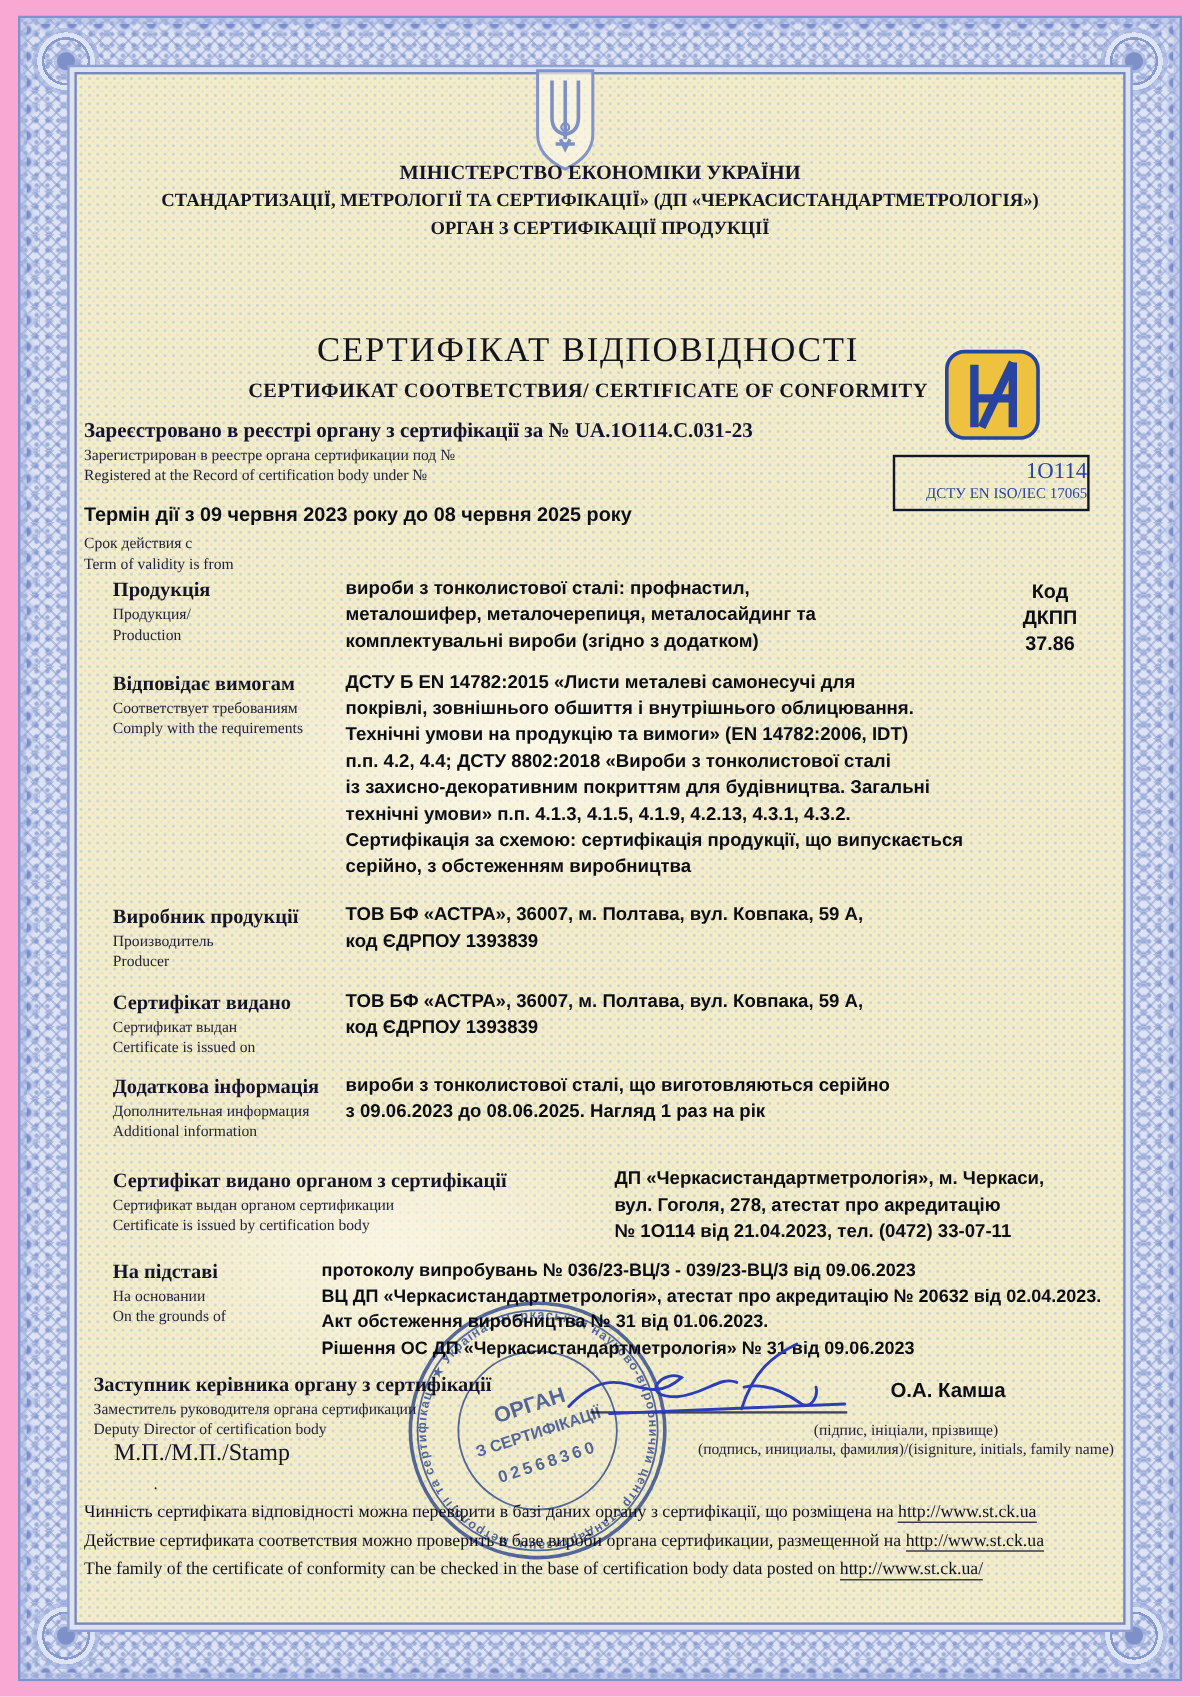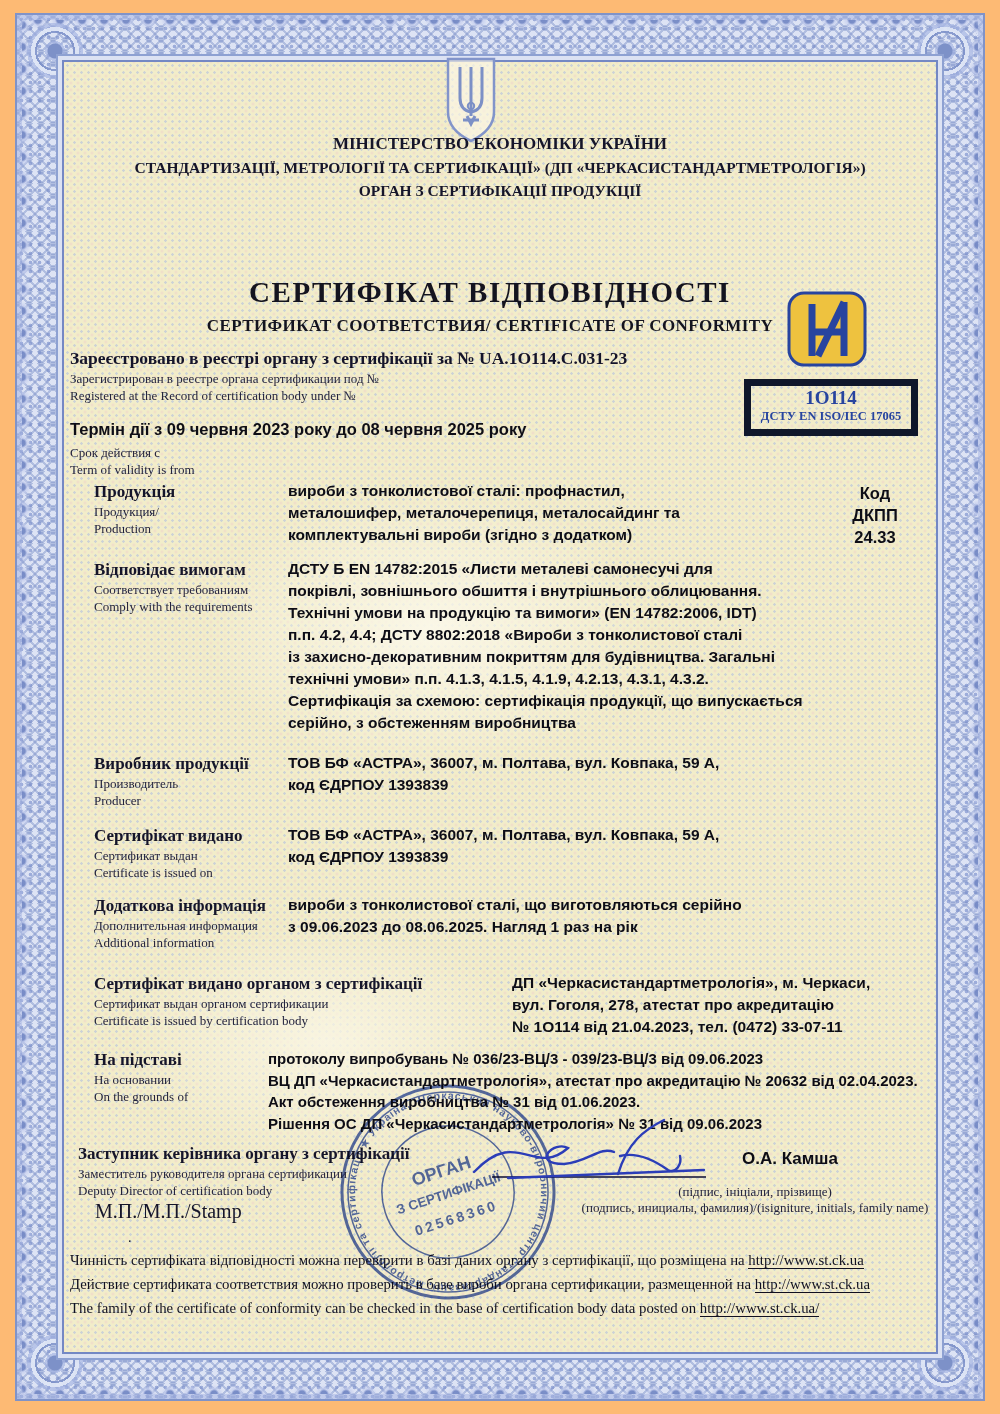--- a/index.html
+++ b/index.html
@@ -1,16 +1,16 @@
 <!DOCTYPE html>
 <html><head>
 <meta charset="utf-8">
 <style>
   html,body{margin:0;padding:0;background:#ffffff;}
-  .page{position:relative;width:1000px;height:1414px;background:#fdba74;overflow:hidden;
+  .page{position:relative;width:1000px;height:1414px;background:#f9a8d4;overflow:hidden;
         font-family:"Liberation Serif",serif;}
   
   .frame{position:absolute;left:15px;top:13px;right:15px;bottom:13px;
     background-color:#dde3f4;
     background-image:
       repeating-linear-gradient(45deg, rgba(124,144,200,.45) 0 2px, transparent 2px 7px),
       repeating-linear-gradient(-45deg, rgba(124,144,200,.45) 0 2px, transparent 2px 7px),
       radial-gradient(circle, rgba(136,154,210,.75) 1.4px, transparent 2.2px);
     background-size:12px 12px,12px 12px,9px 9px;
     border:2px solid #8093c8;
@@ -41,40 +41,40 @@
     background-size:auto,auto,7px 7px,7px 7px;
     background-position:0 0,0 0,0 0,3.5px 3.5px;
     border:2px solid #7488c4;
     box-shadow:0 0 0 4px #dce2f3, 0 0 0 6px #8ea1d2;}
   
   .abs{position:absolute;}
   .hdr{left:70px;top:134px;width:860px;text-align:center;color:#15152a;font-weight:bold;}
   .hdr-l1{font-size:17px;margin-bottom:5px;}
   .hdr-l2{font-size:15.5px;margin-bottom:5px;}
   .title-blk{left:70px;top:276px;width:840px;text-align:center;color:#14141f;}
-  .title-main{font-weight:bold;font-size:29px;letter-spacing:1.5px;}
+  .title-main{font-weight:normal;font-size:29px;letter-spacing:1.5px;}
   .title-sub{font-weight:bold;font-size:17px;margin-top:7px;letter-spacing:.4px;}
   .reg{left:70px;top:348px;color:#14142a;}
   .reg-main{font-weight:bold;font-size:17.5px;}
   .sub{font-size:13px;line-height:15px;color:#23233d;margin-top:2px;}
   .validity{left:70px;top:420px;}
   .validity-main{font-family:"Liberation Sans",sans-serif;font-weight:bold;font-size:16.5px;color:#0e0e16;}
   .sec{position:absolute;left:78px;width:852px;}
   .lbl-main{font-weight:bold;font-size:17px;color:#15152a;}
   .val{position:absolute;left:210px;top:0;font-family:"Liberation Sans",sans-serif;font-weight:bold;
        font-size:15.5px;line-height:22px;color:#0d0d16;white-space:pre-line;width:640px;}
   .lblcol{position:absolute;left:16px;top:2px;}
   #sec-production{top:480px;} #sec-comply{top:558px;} #sec-producer{top:752px;}
   #sec-issued-to{top:824px;} #sec-additional{top:894px;} #sec-issued-by{top:972px;} #sec-grounds{top:1048px;}
   #sec-issued-by .val{left:434px;width:420px;}
   #sec-grounds .val{left:190px;width:672px;font-size:15px;line-height:21.5px;}
   .codecol{position:absolute;left:742px;top:2px;width:110px;text-align:center;
      font-family:"Liberation Sans",sans-serif;font-weight:bold;font-size:16.5px;line-height:22px;color:#0d0d16;}
-  .naau-box{left:744px;top:379px;width:160px;height:43px;border:7px solid #0f172a;color:#27449f;
-     text-align:center;font-weight:bold;}
+  .naau-box{left:744px;top:379px;width:160px;height:43px;border:2px solid #0f172a;color:#27449f;
+     text-align:right;font-weight:normal;}
   .naau-num{font-size:19px;line-height:22px;margin-top:1px;}
   .naau-std{font-size:12.5px;line-height:15px;}
   .sig-lbl{left:78px;top:1144px;}
   .mp{left:95px;top:1200px;font-size:20px;color:#15152a;}
   .dot{left:128px;top:1230px;font-size:14px;color:#15152a;}
   .sig-line{left:492px;top:1176px;width:214px;height:2px;background:#44445a;}
   .sig-name{left:742px;top:1149px;font-family:"Liberation Sans",sans-serif;font-weight:bold;
      font-size:17px;color:#0d0d16;}
   .sig-notes{left:520px;top:1184px;width:470px;text-align:center;font-size:13px;line-height:16px;color:#23233d;}
   .footer{left:70px;top:1248px;width:864px;font-size:14.8px;line-height:24px;color:#101020;}
@@ -148,21 +148,21 @@
       <div class="lbl-main">Продукція</div>
       <div class="sub">Продукция/</div>
       <div class="sub">Production</div>
     </div>
     <div class="val">вироби з тонколистової сталі: профнастил,
 металошифер, металочерепиця, металосайдинг та
 комплектувальні вироби (згідно з додатком)</div>
     <div class="codecol">
       <div>Код</div>
       <div>ДКПП</div>
-      <div>24.33</div>
+      <div>37.86</div>
     </div>
   </div>
 
   <div class="sec" id="sec-comply">
     <div class="lblcol">
       <div class="lbl-main">Відповідає вимогам</div>
       <div class="sub">Соответствует требованиям</div>
       <div class="sub">Comply with the requirements</div>
     </div>
     <div class="val">ДСТУ Б EN 14782:2015 «Листи металеві самонесучі для

